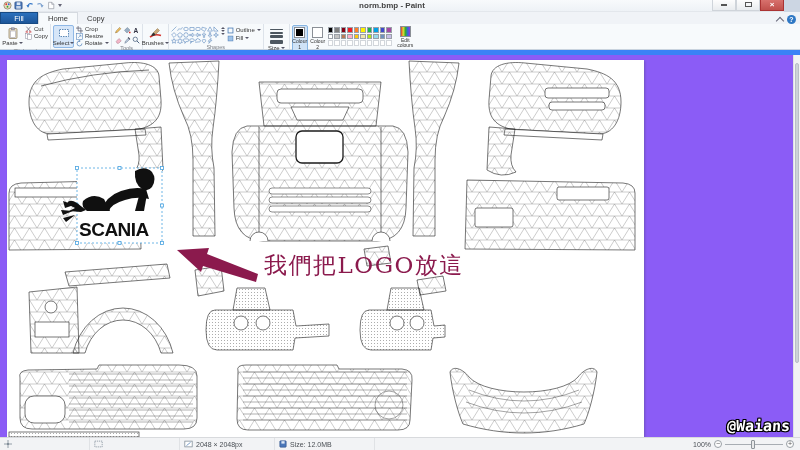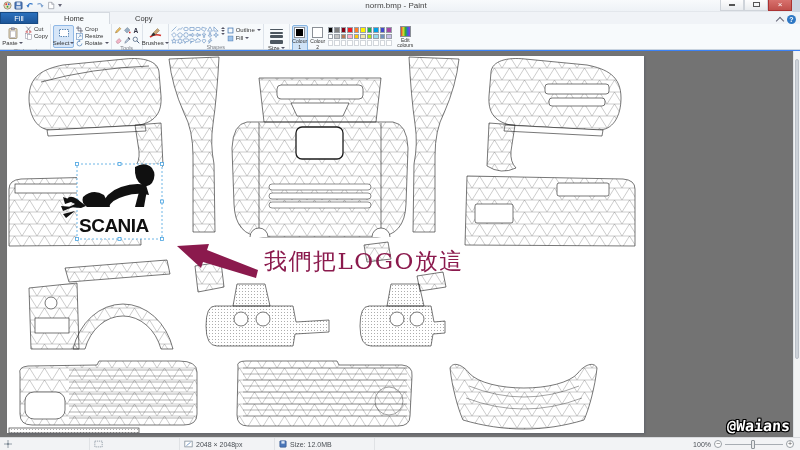--- a/index.html
+++ b/index.html
@@ -1,35 +1,35 @@
 <!DOCTYPE html>
 <html><head>
 <meta charset="utf-8">
 <style>
   html,body{margin:0;padding:0;}
   *{box-sizing:border-box;}
   body{font-family:"Liberation Sans",sans-serif;background:#ccd6e3;width:800px;height:450px;overflow:hidden;}
   .window{position:relative;width:800px;height:450px;background:#ccd6e3;}
 
   
-  .titlebar{position:absolute;top:0;left:0;right:8px;height:12px;background:linear-gradient(#f8fafc,#eef2f6);border-bottom:1px solid #e3e7ec;display:flex;align-items:center;}
+  .titlebar{position:absolute;top:0;left:0;right:16px;height:12px;background:linear-gradient(#f8fafc,#eef2f6);border-bottom:1px solid #e3e7ec;display:flex;align-items:center;font-weight:bold;}
   .qat{display:flex;align-items:center;gap:2px;padding-left:3px;}
   .qat svg{display:block;}
   .qat-drop{width:0;height:0;border-left:2.5px solid transparent;border-right:2.5px solid transparent;border-top:3px solid #667;margin-left:1px;}
   .tb-title{position:absolute;left:0;right:0;text-align:center;font-size:8px;color:#444;pointer-events:none;}
   .win-controls{margin-left:auto;display:flex;height:12px;}
   .win-btn{width:24px;height:11px;display:flex;align-items:center;justify-content:center;font-size:8px;color:#555;border:1px solid #cfd4da;border-top:none;background:linear-gradient(#fdfdfd,#e9ecef);}
   .win-btn.close{background:linear-gradient(#d8716d,#c0504c);color:#fff;border-color:#a33;}
   .min-glyph{width:6px;height:2px;background:#555;}
   .max-glyph{width:7px;height:5px;border:1px solid #555;}
 
   
   .tabrow{position:absolute;top:12px;left:0;right:0;height:12px;background:#f0f3f7;display:flex;align-items:flex-end;}
   .file-btn{width:38px;height:12px;background:linear-gradient(#2b70bd,#1d5699);color:#fff;font-size:7.5px;display:flex;align-items:center;justify-content:center;border:1px solid #174a84;}
-  .tab{height:12px;padding:0 25px;font-size:7.5px;color:#333;display:flex;align-items:center;}
+  .tab{height:12px;padding:0 9px;font-size:7.5px;color:#333;display:flex;align-items:center;}
   .tab.active{background:#f7fafc;border:1px solid #d5dae0;border-bottom:none;}
   .tabrow-right{margin-left:auto;display:flex;align-items:center;gap:4px;padding-right:4px;}
   .chev-up{width:6px;height:6px;border-left:1.5px solid #667;border-top:1.5px solid #667;transform:rotate(45deg);margin-top:3px;}
   .help-btn{width:9px;height:9px;border-radius:50%;background:#2f78c4;color:#fff;font-size:7px;font-weight:bold;display:flex;align-items:center;justify-content:center;}
 
   
   .ribbon{position:absolute;top:24px;left:0;right:0;height:26px;background:#f7fafc;border-bottom:1px solid #c9d3de;display:flex;}
   .rgroup{display:flex;flex-direction:column;padding:1px 2px 0 2px;border-right:1px solid #dde3ea;}
   .rgroup-body{flex:1;display:flex;align-items:flex-start;gap:2px;}
   .rgroup-label{font-size:5.5px;color:#7a7f86;text-align:center;height:7px;line-height:6px;}
@@ -53,21 +53,21 @@
   .swatchbtn.sel{background:#cfe3f7;border-color:#86b4e2;}
   .swatch{width:11px;height:11px;border:1px solid #8a8f96;background:#000;box-shadow:inset 0 0 0 1px #fff;}
   .swatch.white{background:#fff;}
   .palette{display:grid;grid-template-columns:repeat(10,6px);grid-auto-rows:6px;gap:0.5px;padding-top:2px;}
   .pcell{width:5.5px;height:5.5px;border:1px solid #9aa0a8;}
   .pcell.empty{border-color:#d2d6db;background:#fff;}
   .editbtn{display:flex;flex-direction:column;align-items:center;width:22px;font-size:5px;color:#333;line-height:5px;gap:1px;padding-top:1px;}
   .rainbow{width:11px;height:11px;border:1px solid #8a8f96;background:linear-gradient(90deg,#d33,#dd3,#3a3,#36d,#93d);}
 
   
-  .workarea{position:absolute;top:50px;left:0;right:0;bottom:13px;background:#737373;border-top:1px solid #3b82f6;}
+  .workarea{position:absolute;top:50px;left:0;right:0;bottom:13px;background:#8b5cf6;border-top:5px solid #3b82f6;}
   .canvas{position:absolute;left:7px;top:5px;width:637px;height:377px;background:#fff;box-shadow:1px 1px 2px rgba(60,70,90,.35);}
   .canvas svg{display:block;}
   .vscroll{position:absolute;right:0;top:0;bottom:0;width:7px;background:#f2f3f4;border-left:1px solid #dfe2e5;}
   .vthumb{position:absolute;left:1px;right:1px;top:8px;height:300px;background:#cdd2d8;border:1px solid #b9bfc7;border-radius:2px;}
   .watermark{position:absolute;right:10px;bottom:2px;font-family:"DejaVu Sans Mono",monospace;font-weight:bold;font-size:15px;letter-spacing:0px;color:#fff;transform:skewX(-4deg);
     text-shadow:1px 0 #000,-1px 0 #000,0 1px #000,0 -1px #000,1px 1px #000,-1px -1px #000,1px -1px #000,-1px 1px #000;}
 
   
   .statusbar{position:absolute;left:0;right:0;bottom:0;height:13px;background:#f2f3f5;border-top:1px solid #d8dadd;display:flex;align-items:center;font-size:7px;color:#4a4f55;}
   .scell{height:13px;display:flex;align-items:center;gap:3px;padding:0 4px;border-right:1px solid #e0e2e5;}

